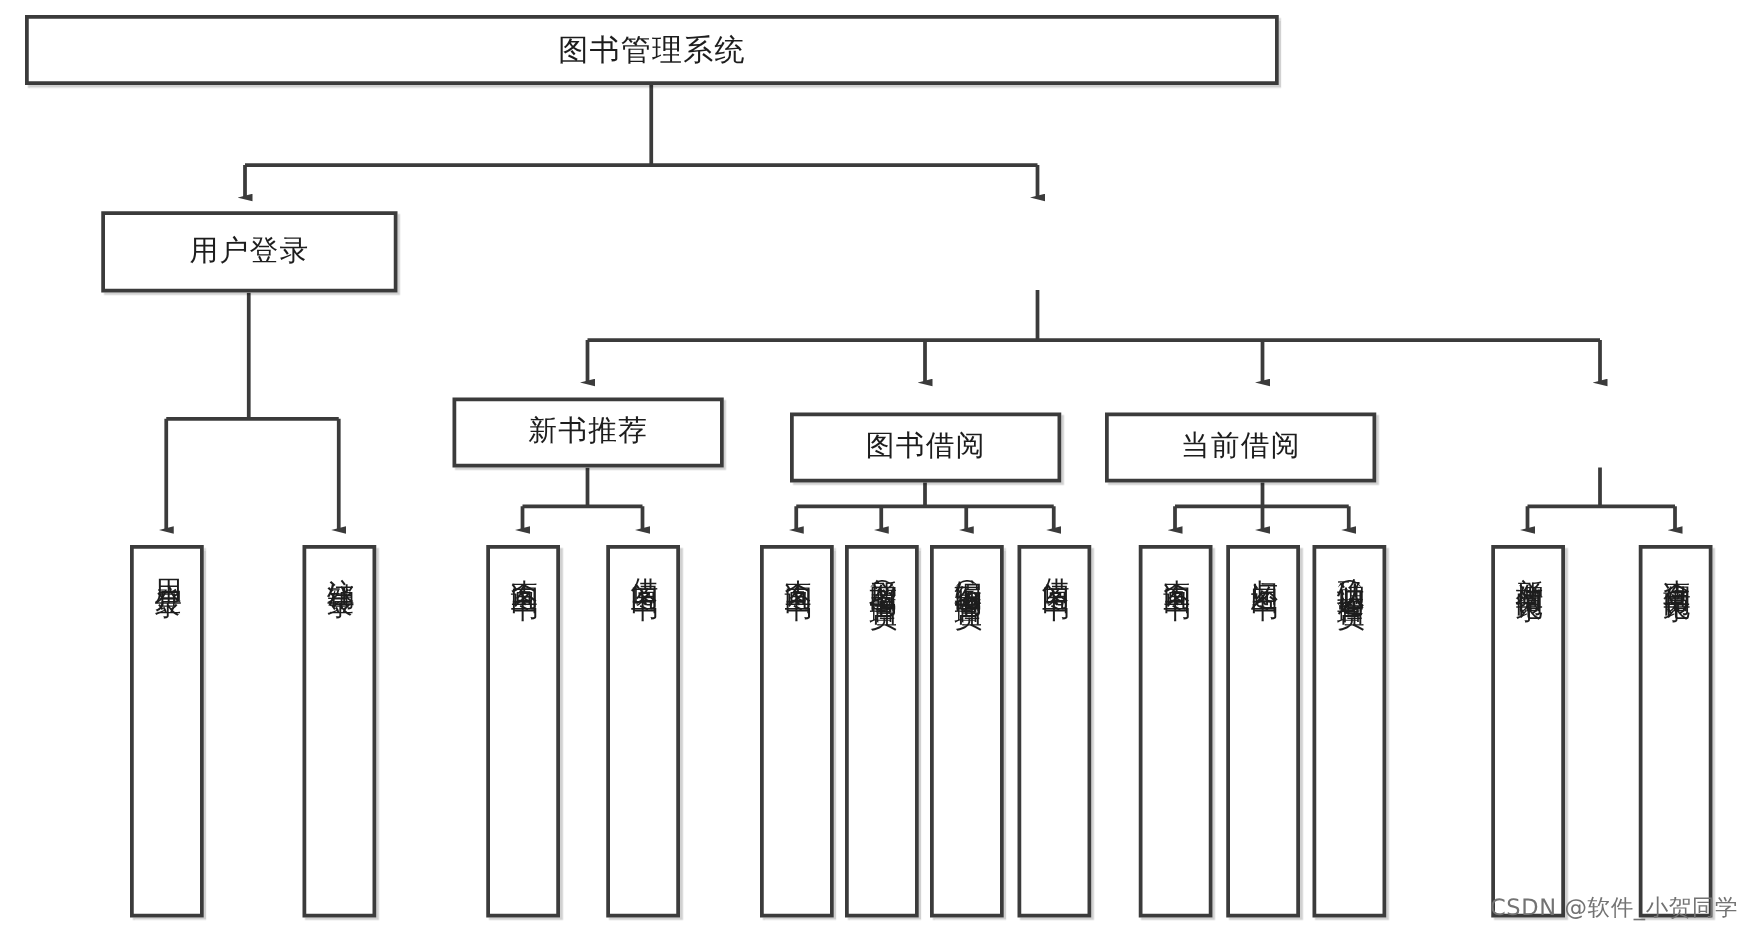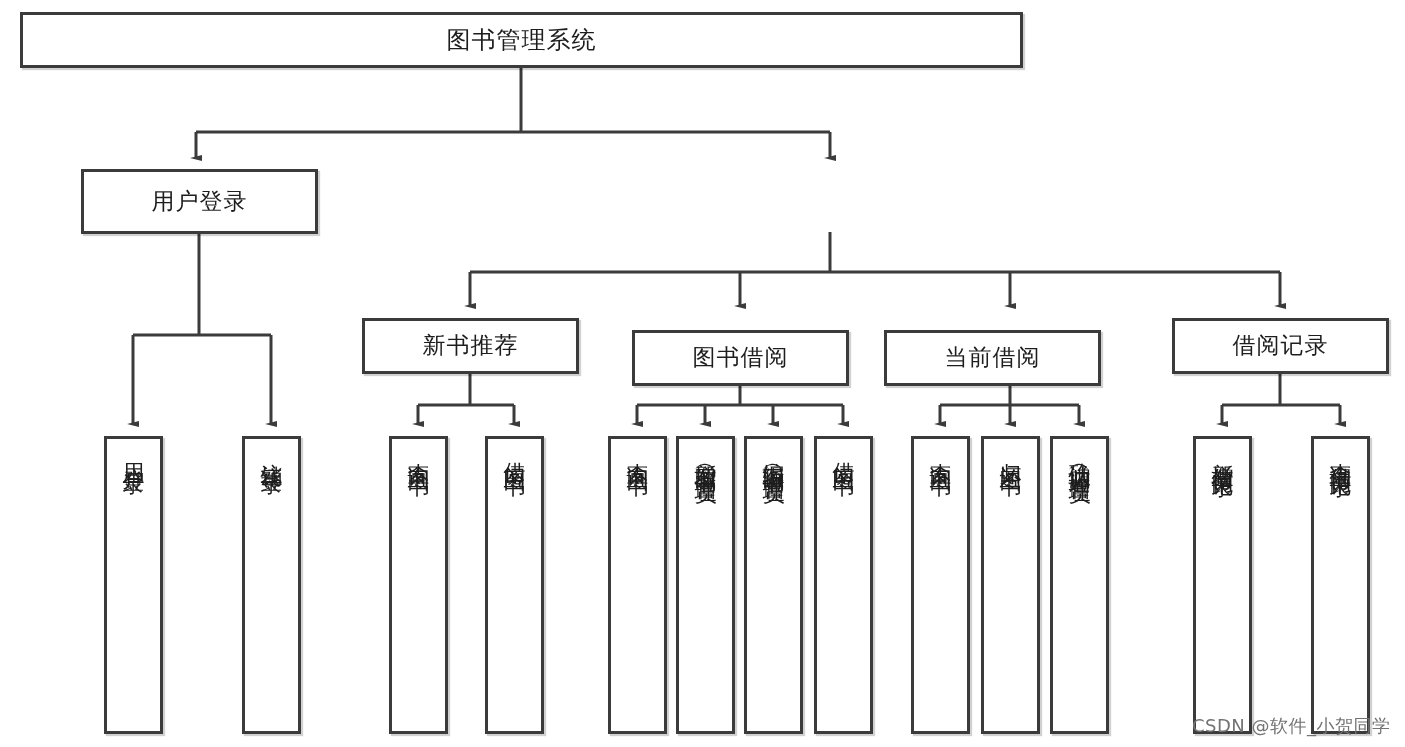--- a/index.html
+++ b/index.html
@@ -137,23 +137,20 @@
 
   <div class="node h" style="left:362px; top:318px; width:217px; height:56px;align-items:center;">
     <span>新书推荐</span>
   </div>
   <div class="node h" style="left:632px; top:318px; width:217px; height:56px;margin-top:12px;">
     <span>图书借阅</span>
   </div>
   <div class="node h" style="left:884px; top:318px; width:217px; height:56px;margin-top:12px;">
     <span>当前借阅</span>
   </div>
-  <div class="node h" style="left:1172px; top:318px; width:217px; height:56px;">
-    <span>借阅记录</span>
-  </div>
 
   <div class="node v" style="left:104px; top:436px; width:59px; height:298px;">
     <span class="vtext">用户登录</span>
   </div>
   <div class="node v" style="left:242px; top:436px; width:59px; height:298px;">
     <span class="vtext">注销登录</span>
   </div>
 
   <div class="node v" style="left:389px; top:436px; width:59px; height:298px;">
     <span class="vtext">查询图书</span>

